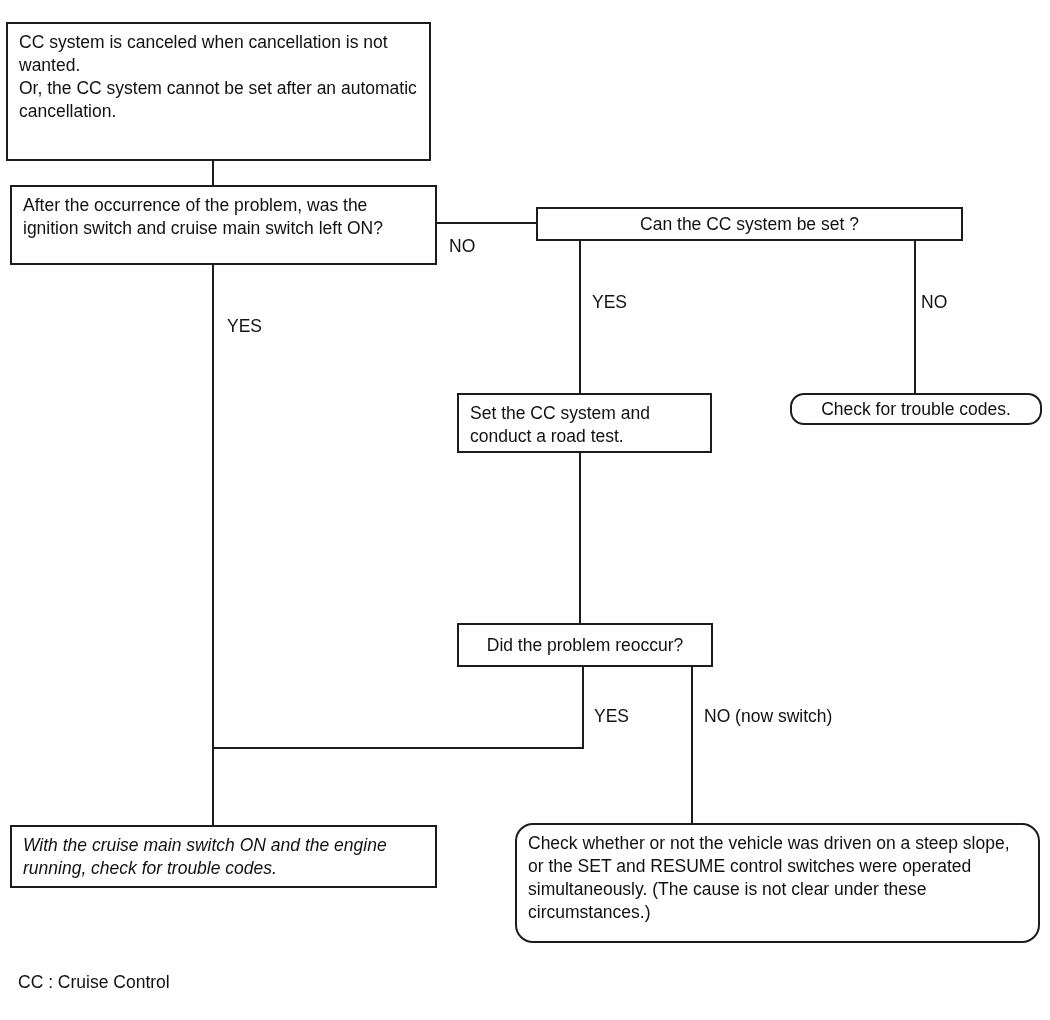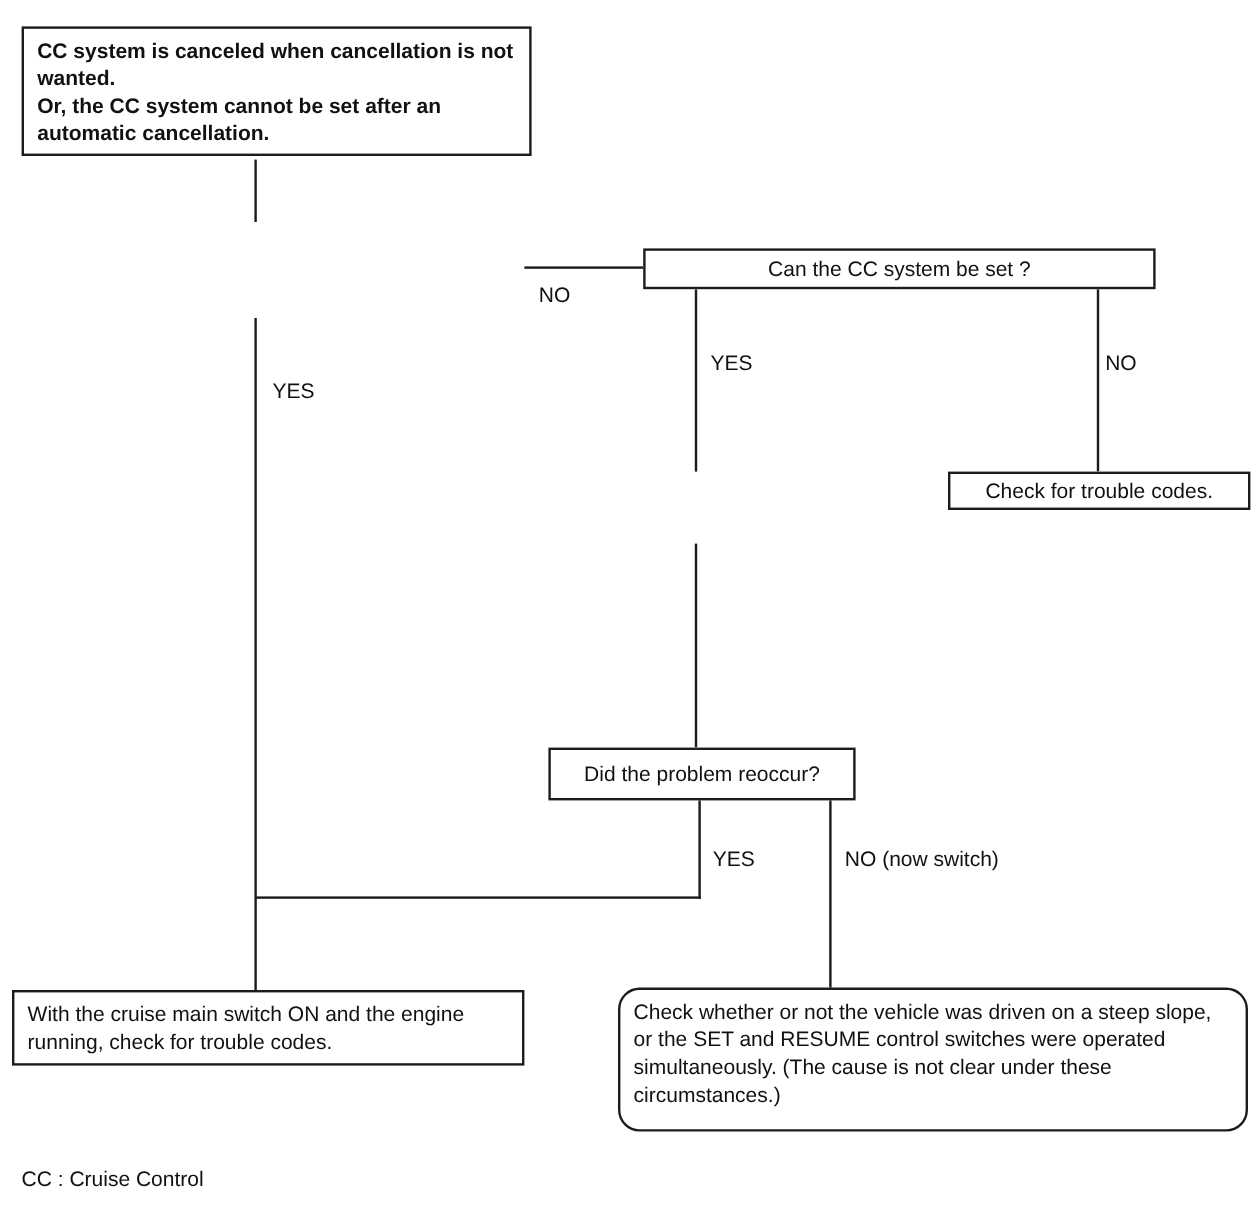--- a/index.html
+++ b/index.html
@@ -58,32 +58,34 @@
   <div class="line" style="left:212px; top:133px; width:2px; height:52px;"></div>
   <div class="line" style="left:437px; top:222px; width:99px; height:2px;"></div>
   <div class="line" style="left:212px; top:265px; width:2px; height:560px;"></div>
   <div class="line" style="left:579px; top:241px; width:2px; height:152px;"></div>
   <div class="line" style="left:914px; top:241px; width:2px; height:152px;"></div>
   <div class="line" style="left:579px; top:453px; width:2px; height:170px;"></div>
   <div class="line" style="left:582px; top:655px; width:2px; height:94px;"></div>
   <div class="line" style="left:213px; top:747px; width:371px; height:2px;"></div>
   <div class="line" style="left:691px; top:655px; width:2px; height:168px;"></div>
 
-  <div class="box" style="left:18px; top:22px; width:425px; height:108px;font-weight:bold;">CC system is canceled when cancellation is not wanted.
+  <div class="box" style="left:6px; top:22px; width:425px; height:139px;">CC system is canceled when cancellation is not wanted.
 Or, the CC system cannot be set after an automatic cancellation.</div>
 
+  <div class="box" style="left:10px; top:185px; width:427px; height:80px;">After the occurrence of the problem, was the ignition switch and cruise main switch left ON?</div>
 
   <div class="box center" style="left:536px; top:207px; width:427px; height:34px;">Can the CC system be set ?</div>
 
+  <div class="box" style="left:457px; top:393px; width:255px; height:60px;">Set the CC system and conduct a road test.</div>
 
-  <div class="box center" style="left:790px; top:393px; width:252px; height:32px;">Check for trouble codes.</div>
+  <div class="box center" style="left:790px; top:393px; width:252px; height:32px;border-radius:14px;">Check for trouble codes.</div>
 
   <div class="box center" style="left:457px; top:623px; width:256px; height:44px;">Did the problem reoccur?</div>
 
-  <div class="box" style="left:10px; top:825px; width:427px; height:63px;">With the cruise main switch ON and the engine running, check for trouble codes.</div>
+  <div class="box" style="left:10px; top:825px; width:427px; height:63px;font-style:italic;">With the cruise main switch ON and the engine running, check for trouble codes.</div>
 
   <div class="box" style="left:515px; top:823px; width:525px; height:120px;border-radius:18px;">Check whether or not the vehicle was driven on a steep slope, or the SET and RESUME control switches were operated simultaneously. (The cause is not clear under these circumstances.)</div>
 
   <div class="edge-label" style="left:449px; top:196px;">NO</div>
   <div class="edge-label" style="left:227px; top:276px;">YES</div>
   <div class="edge-label" style="left:592px; top:252px;">YES</div>
   <div class="edge-label" style="left:921px; top:252px;">NO</div>
   <div class="edge-label" style="left:594px; top:666px;">YES</div>
   <div class="edge-label" style="left:704px; top:666px;">NO (now switch)</div>
 

